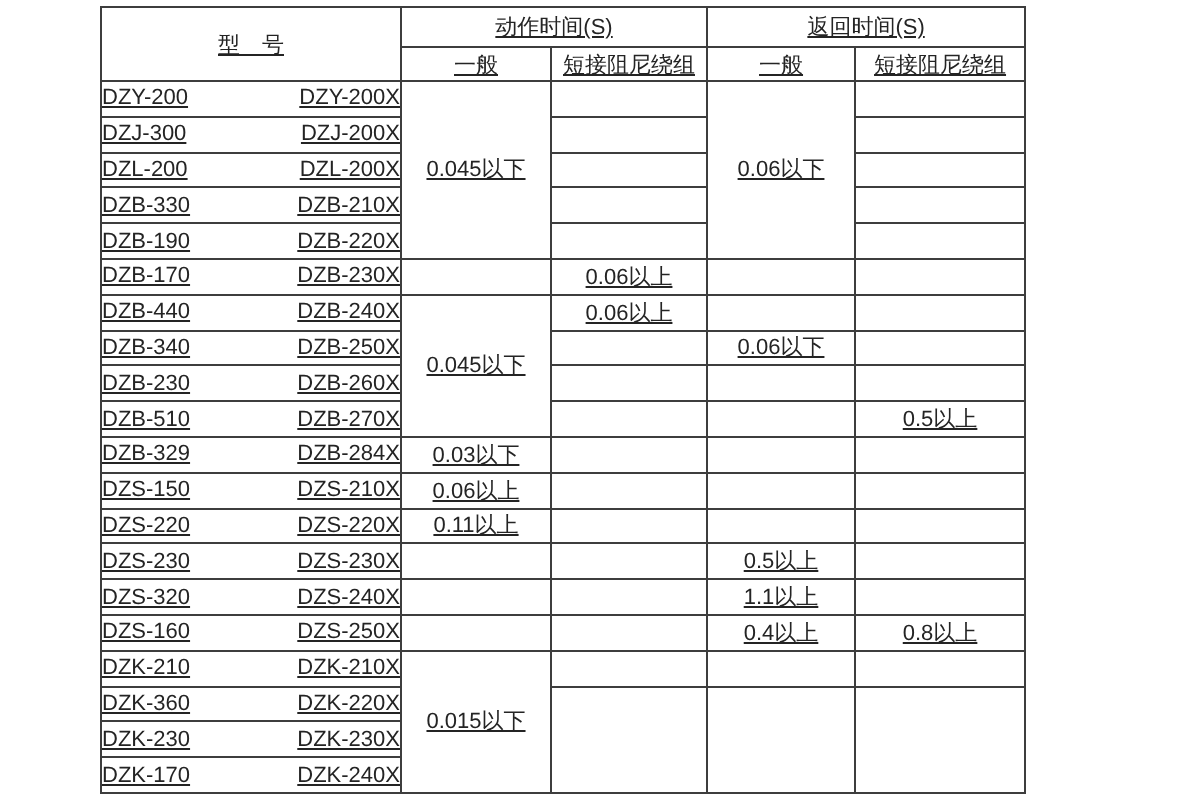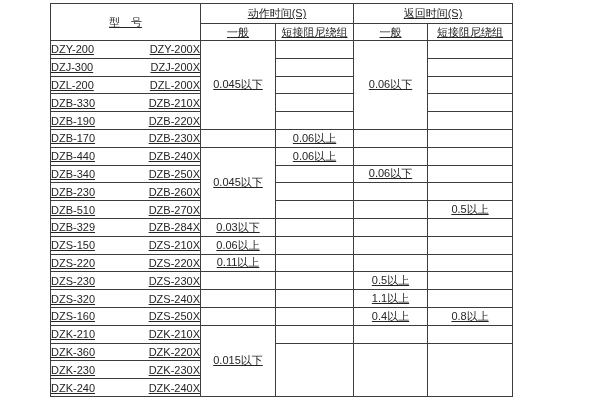--- a/index.html
+++ b/index.html
@@ -249,20 +249,20 @@
           <td>
             <div class="model-wrap">
               <span>DZK-230</span>
               <span>DZK-230X</span>
             </div>
           </td>
         </tr>
         <tr>
           <td>
             <div class="model-wrap">
-              <span>DZK-240</span>
+              <span>DZK-170</span>
               <span>DZK-240X</span>
             </div>
           </td>
         </tr>
       </tbody>
   </table>
 </div>
 
 </body></html>

